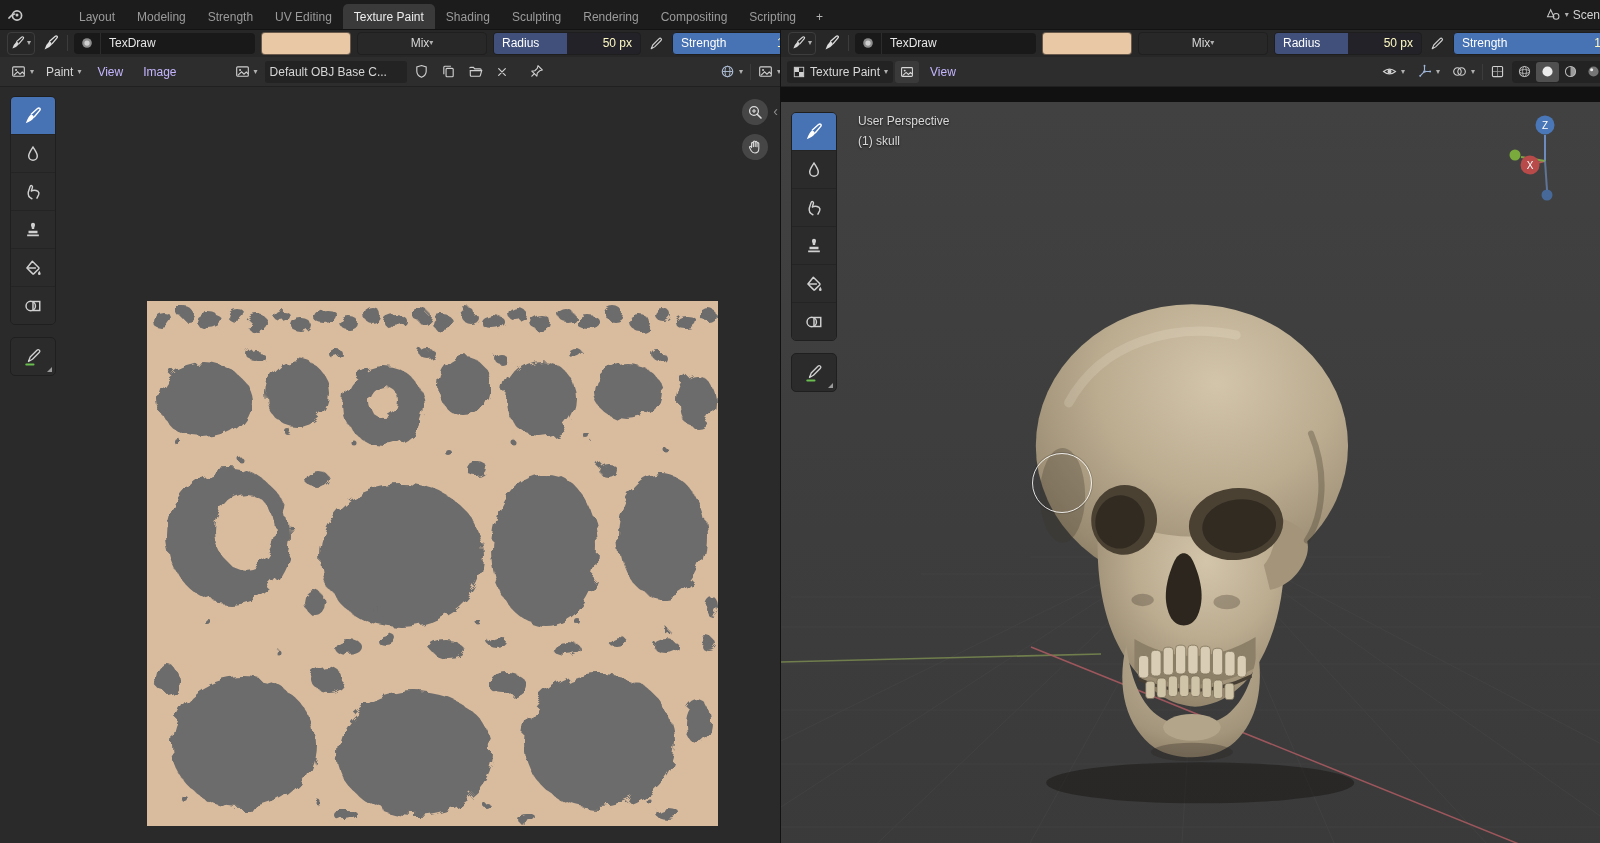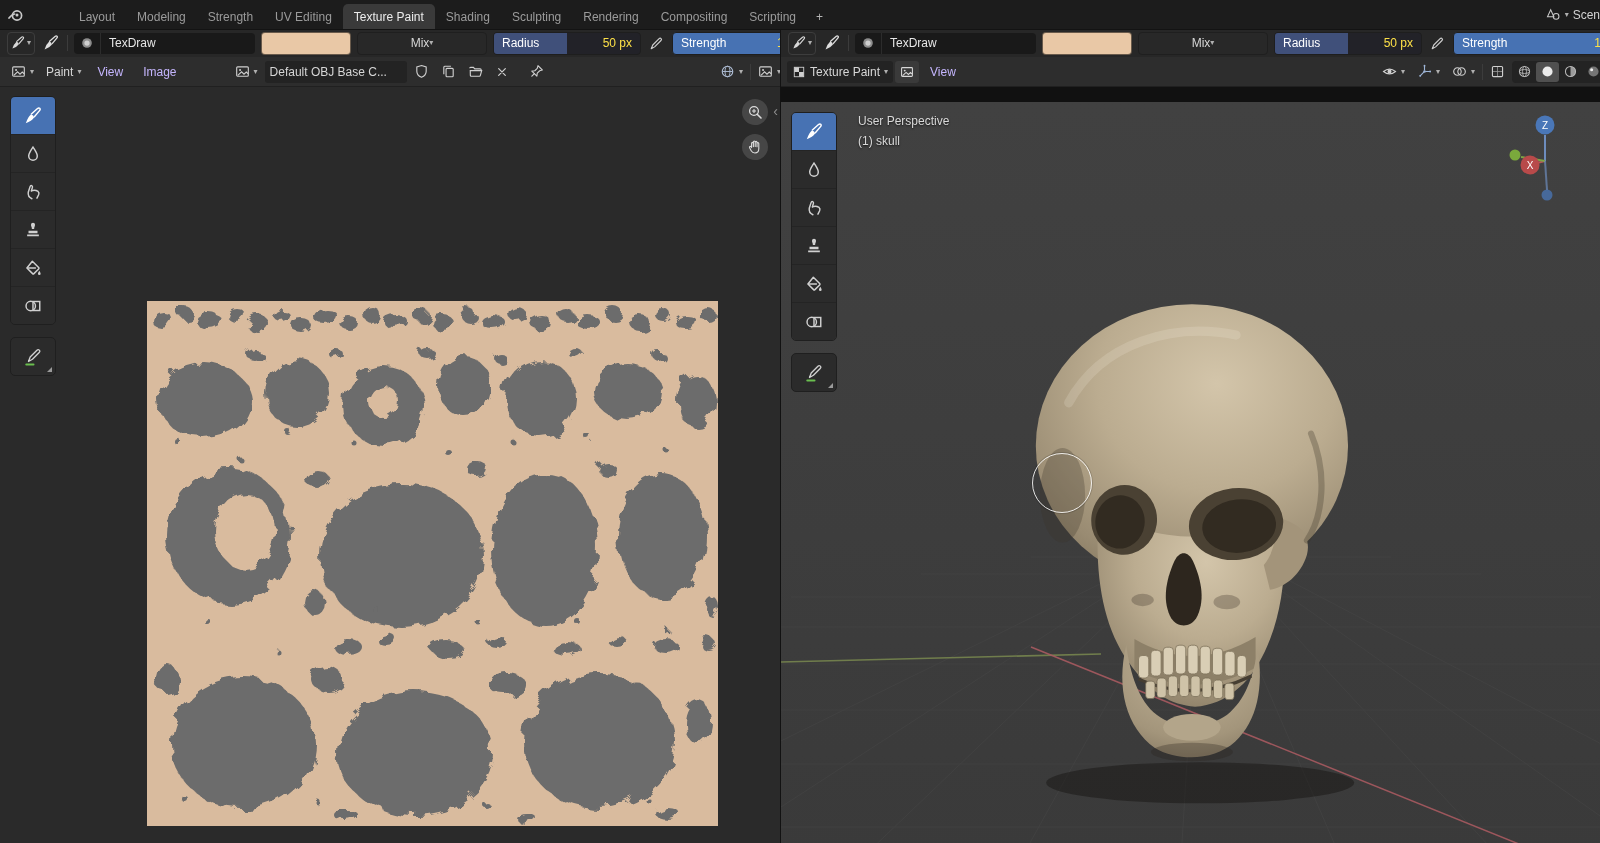--- a/index.html
+++ b/index.html
@@ -28,21 +28,21 @@
   .w{height:21px;border-radius:4px;display:flex;align-items:center;flex:none}
   .dd-icon{border:1px solid #3d3d3d;padding:0 3px;gap:2px}
   .icon-only{padding:0 2px}
   .brush-prev{background:#191919;width:26px;justify-content:center;border-radius:4px 0 0 4px;border-right:1px solid #2c2c2c}
   .name-field{background:#191919;width:138px;padding:0 8px;color:#e6e6e6;border-radius:0 4px 4px 0;white-space:nowrap;overflow:hidden}
   .swatch{width:88px;background:#e9c8a6;border:1px solid rgba(0,0,0,.55)}
   .dd{background:#282828;width:114px;padding:0 7px;justify-content:center;border:1px solid #1f1f1f}
   .slider{position:relative;height:21px;border-radius:4px;background:#222228;overflow:hidden;border:1px solid #1e1e1e;flex:none}
   .slider .fill{position:absolute;left:0;top:0;bottom:0;background:#40507a}
   .slider .lab{position:absolute;left:8px;top:0;bottom:0;display:flex;align-items:center;color:#ffffff;z-index:1}
-  .slider .val{position:absolute;right:8px;top:0;bottom:0;display:flex;align-items:center;color:#fde047;z-index:1}
+  .slider .val{position:absolute;right:8px;top:0;bottom:0;display:flex;align-items:center;color:#fef9c3;z-index:1}
   .slider.full{background:#4772b3}
   .sep{width:1px;height:16px;background:#3c3c3c;flex:none}
   .chev{font-size:8px;color:#b0b0b0;line-height:1}
 
   
   .hdr{position:absolute;top:57px;height:29px;background:#2d2d2d;border-bottom:1px solid #202020;
     display:flex;align-items:center;gap:2px;padding:0 6px;overflow:hidden;z-index:8}
   .hdr.left{left:0;width:780px}
   .hdr.right{left:781px;width:819px}
   .hbtn{height:22px;display:flex;align-items:center;gap:4px;padding:0 5px;border-radius:3px;color:#d6d6d6;white-space:nowrap;flex:none}

